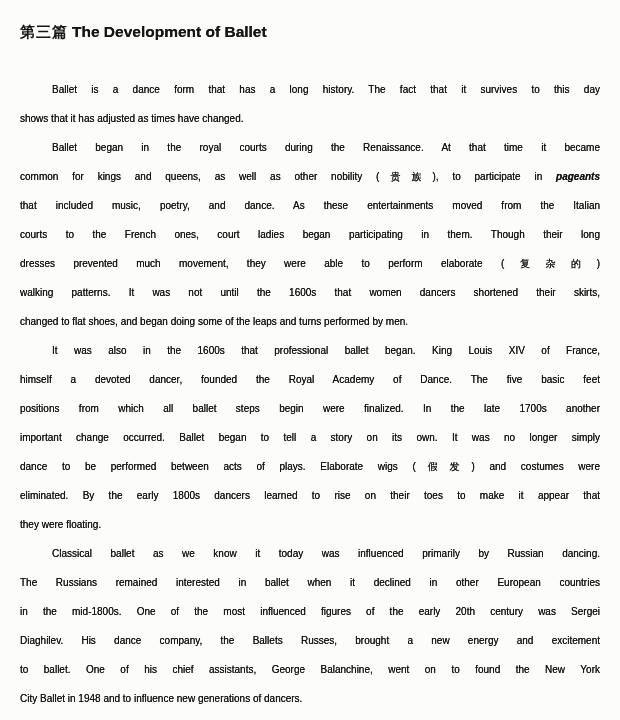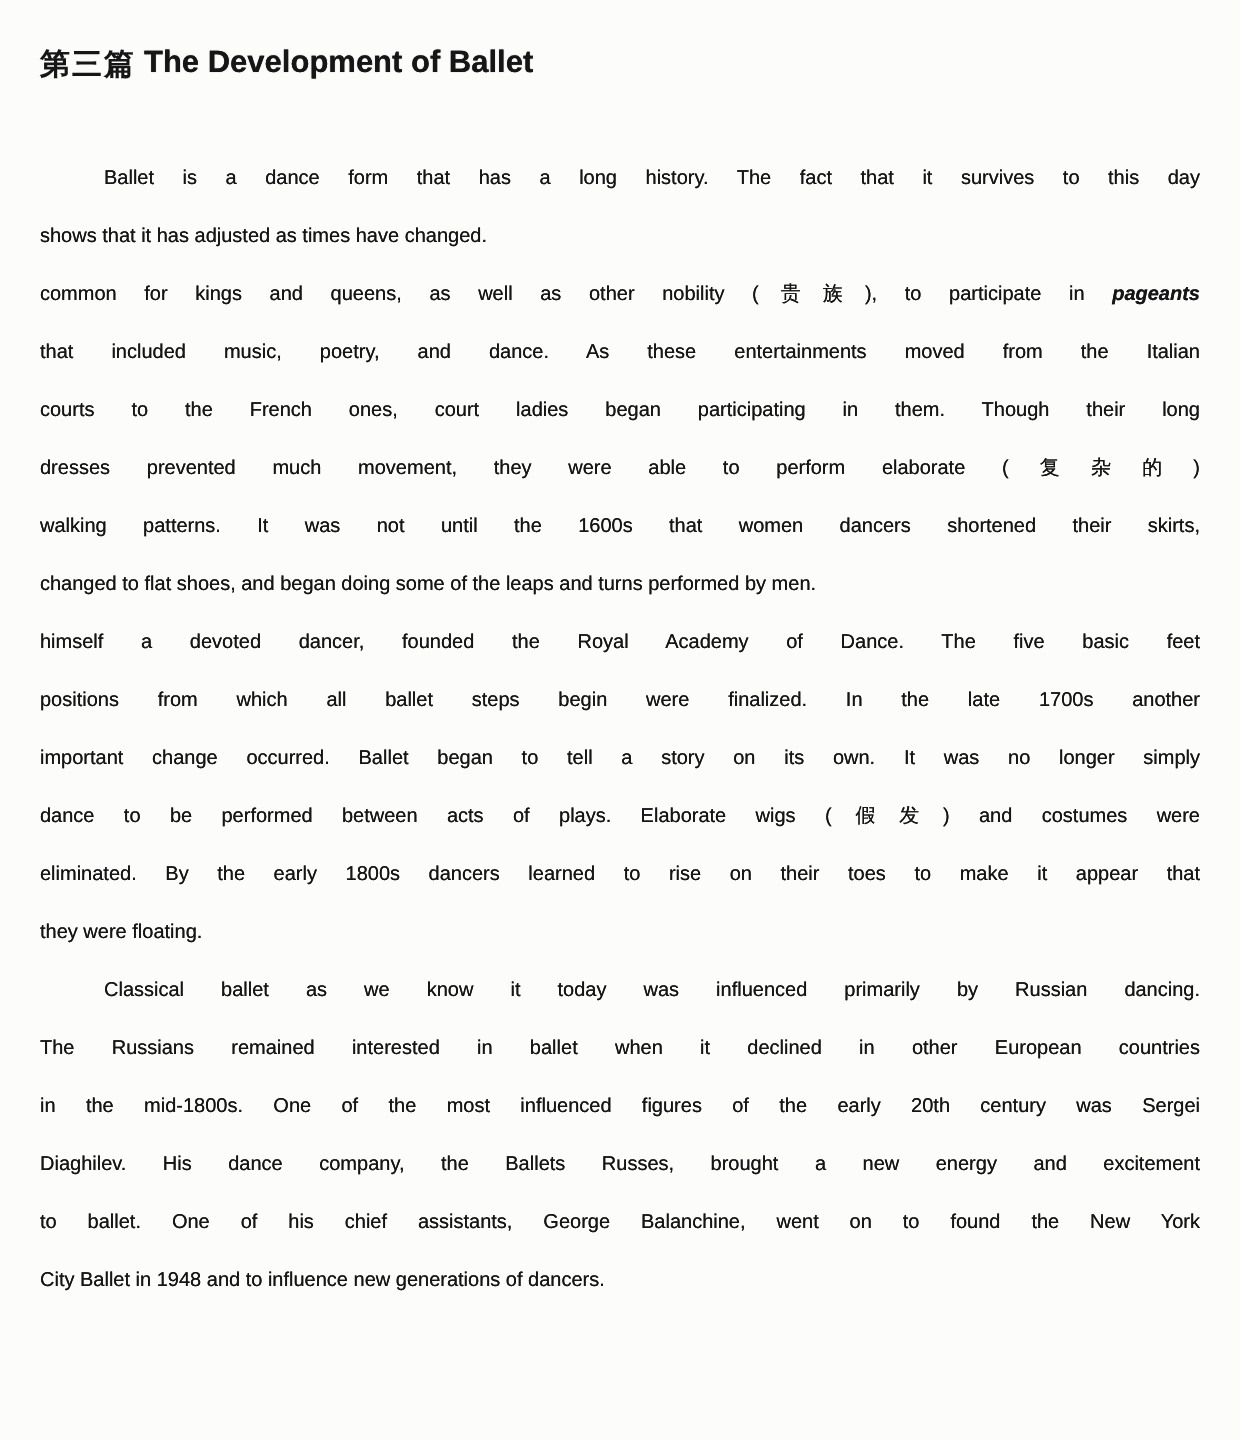--- a/index.html
+++ b/index.html
@@ -72,27 +72,29 @@
   <div class="head">
     <span class="section-label">第三篇</span>
     <h1 class="title">The Development of Ballet</h1>
   </div>
 
   <div class="body">
 
     <div class="ln first">Ballet is a dance form that has a long history. The fact that it survives to this day</div>
     <div class="ln last">shows that it has adjusted as times have changed.</div>
 
+    <div class="ln first">Ballet began in the royal courts during the Renaissance. At that time it became</div>
     <div class="ln"><span>common for kings and queens, as well as other nobility (贵族), to participate in </span><span class="em">pageants</span></div>
     <div class="ln">that included music, poetry, and dance. As these entertainments moved from the Italian</div>
     <div class="ln">courts to the French ones, court ladies began participating in them. Though their long</div>
     <div class="ln">dresses prevented much movement, they were able to perform elaborate (复杂的)</div>
     <div class="ln">walking patterns. It was not until the 1600s that women dancers shortened their skirts,</div>
     <div class="ln last">changed to flat shoes, and began doing some of the leaps and turns performed by men.</div>
 
+    <div class="ln first">It was also in the 1600s that professional ballet began. King Louis XIV of France,</div>
     <div class="ln">himself a devoted dancer, founded the Royal Academy of Dance. The five basic feet</div>
     <div class="ln">positions from which all ballet steps begin were finalized. In the late 1700s another</div>
     <div class="ln">important change occurred. Ballet began to tell a story on its own. It was no longer simply</div>
     <div class="ln">dance to be performed between acts of plays. Elaborate wigs (假发) and costumes were</div>
     <div class="ln">eliminated. By the early 1800s dancers learned to rise on their toes to make it appear that</div>
     <div class="ln last">they were floating.</div>
 
     <div class="ln first">Classical ballet as we know it today was influenced primarily by Russian dancing.</div>
     <div class="ln">The Russians remained interested in ballet when it declined in other European countries</div>
     <div class="ln">in the mid-1800s. One of the most influenced figures of the early 20th century was Sergei</div>

